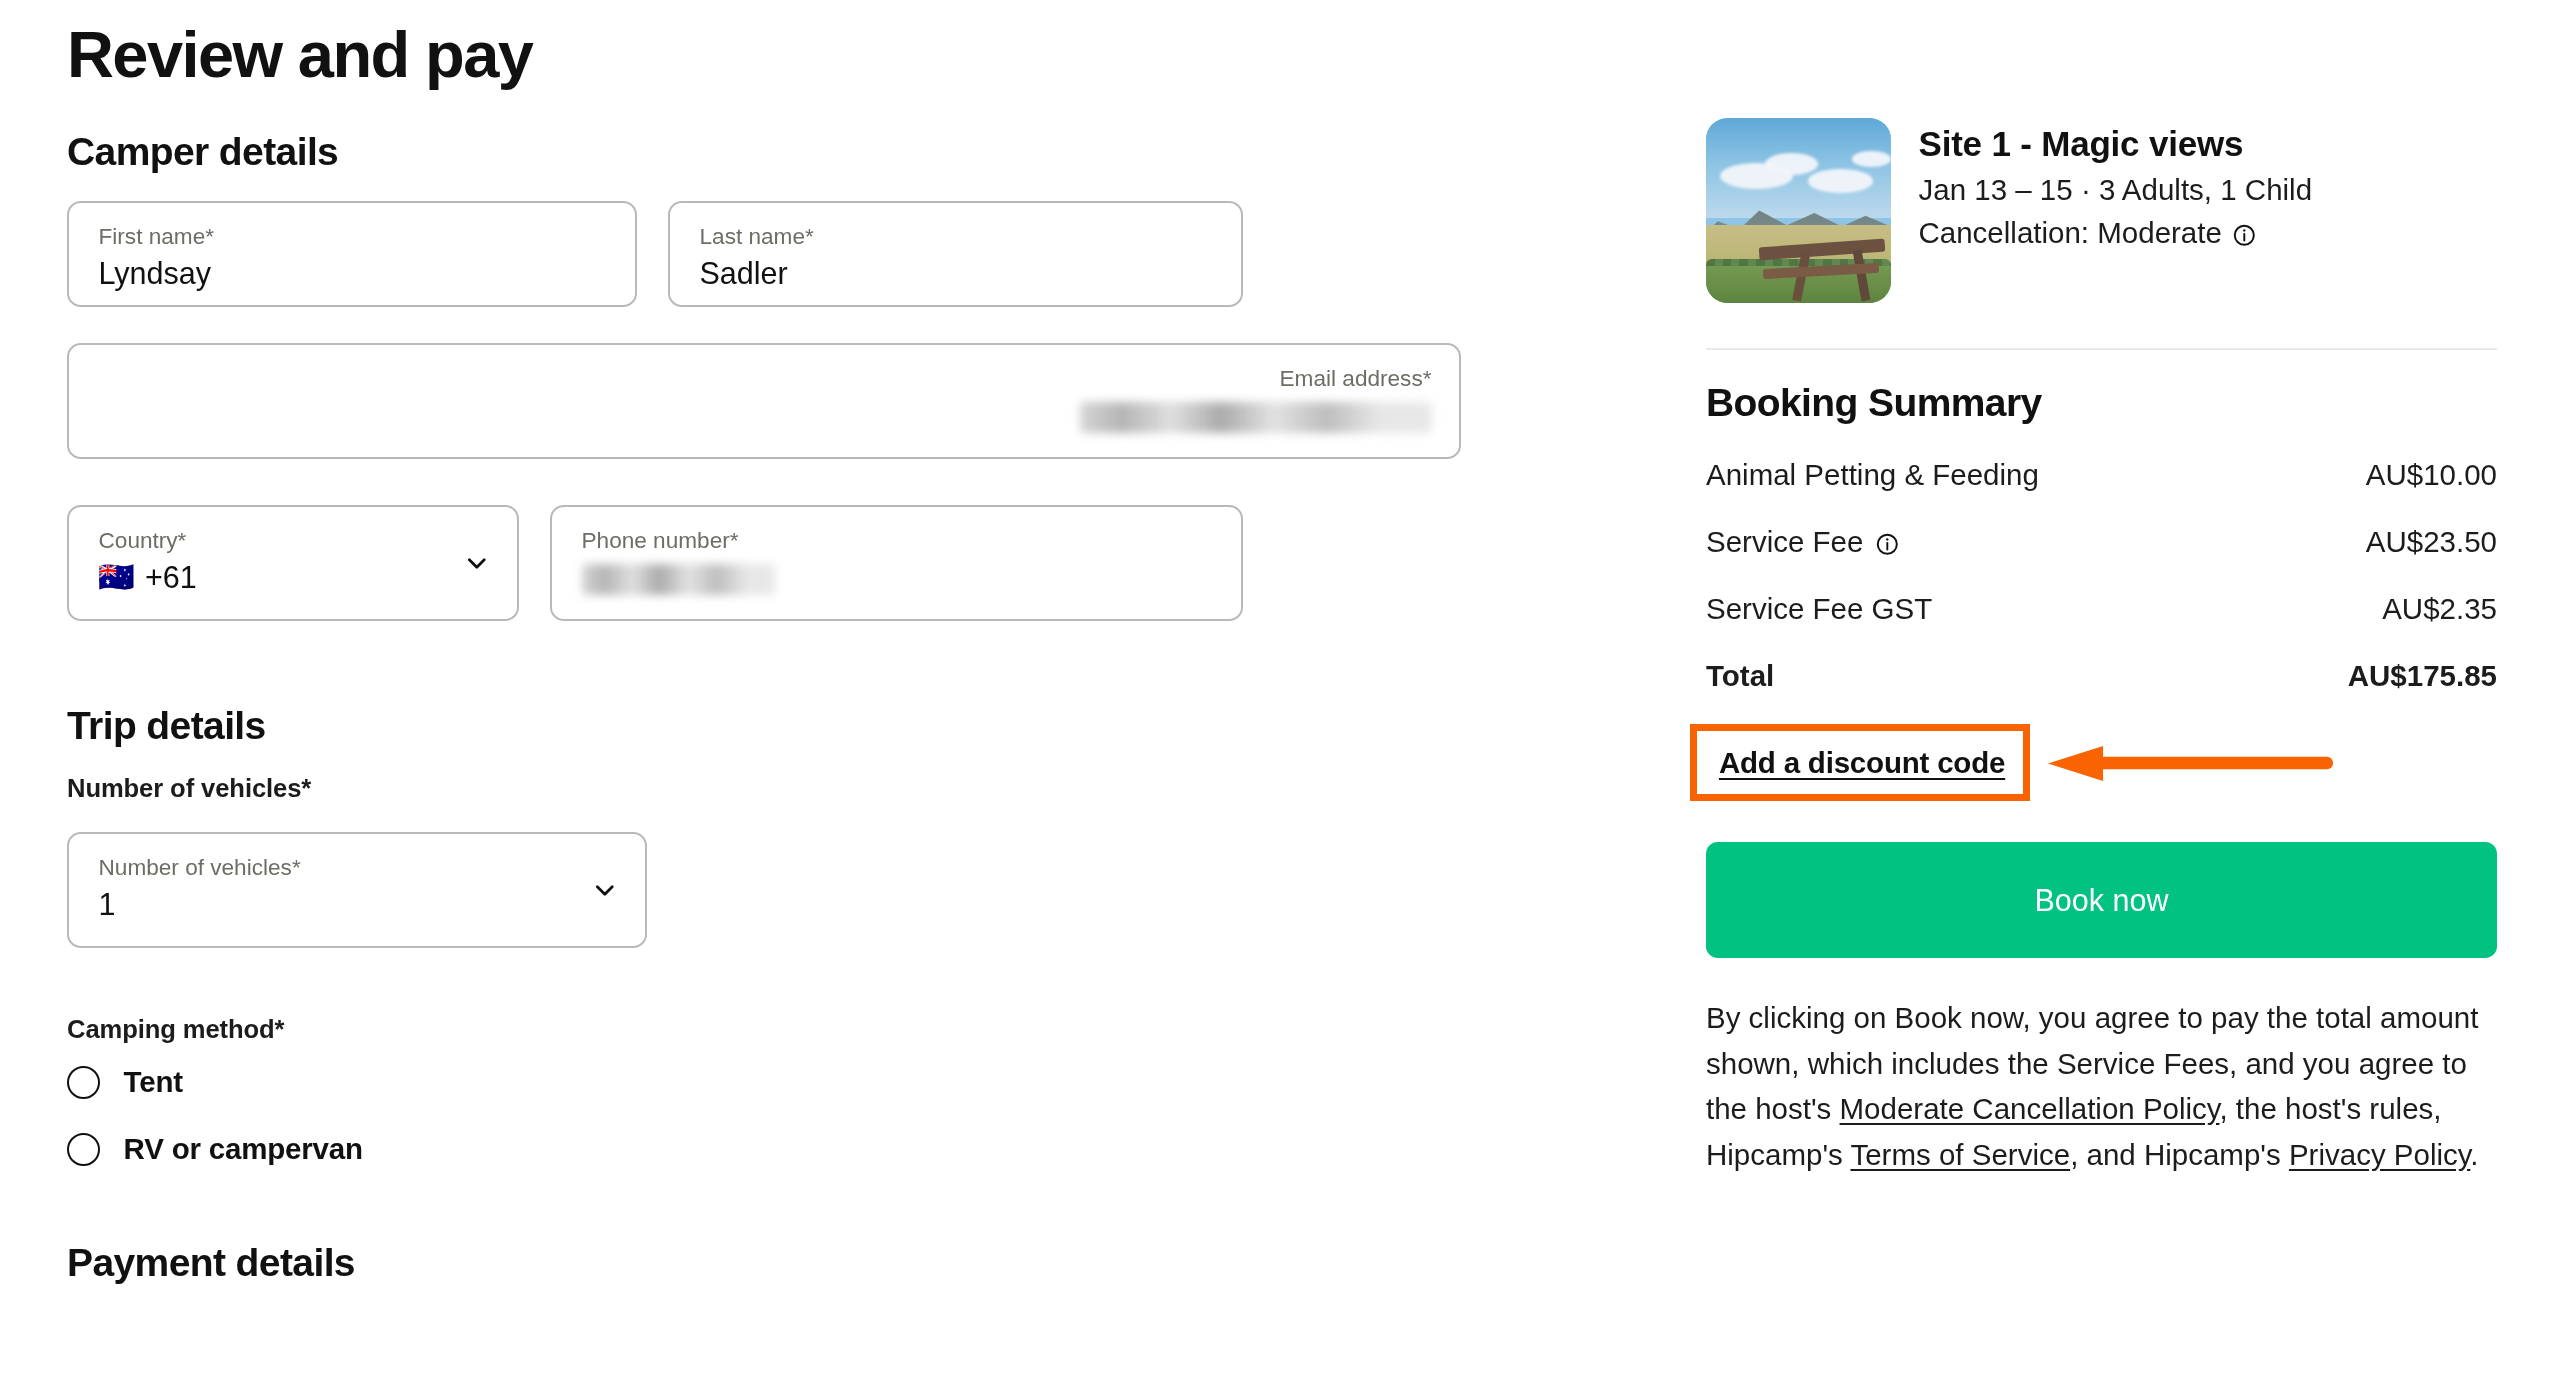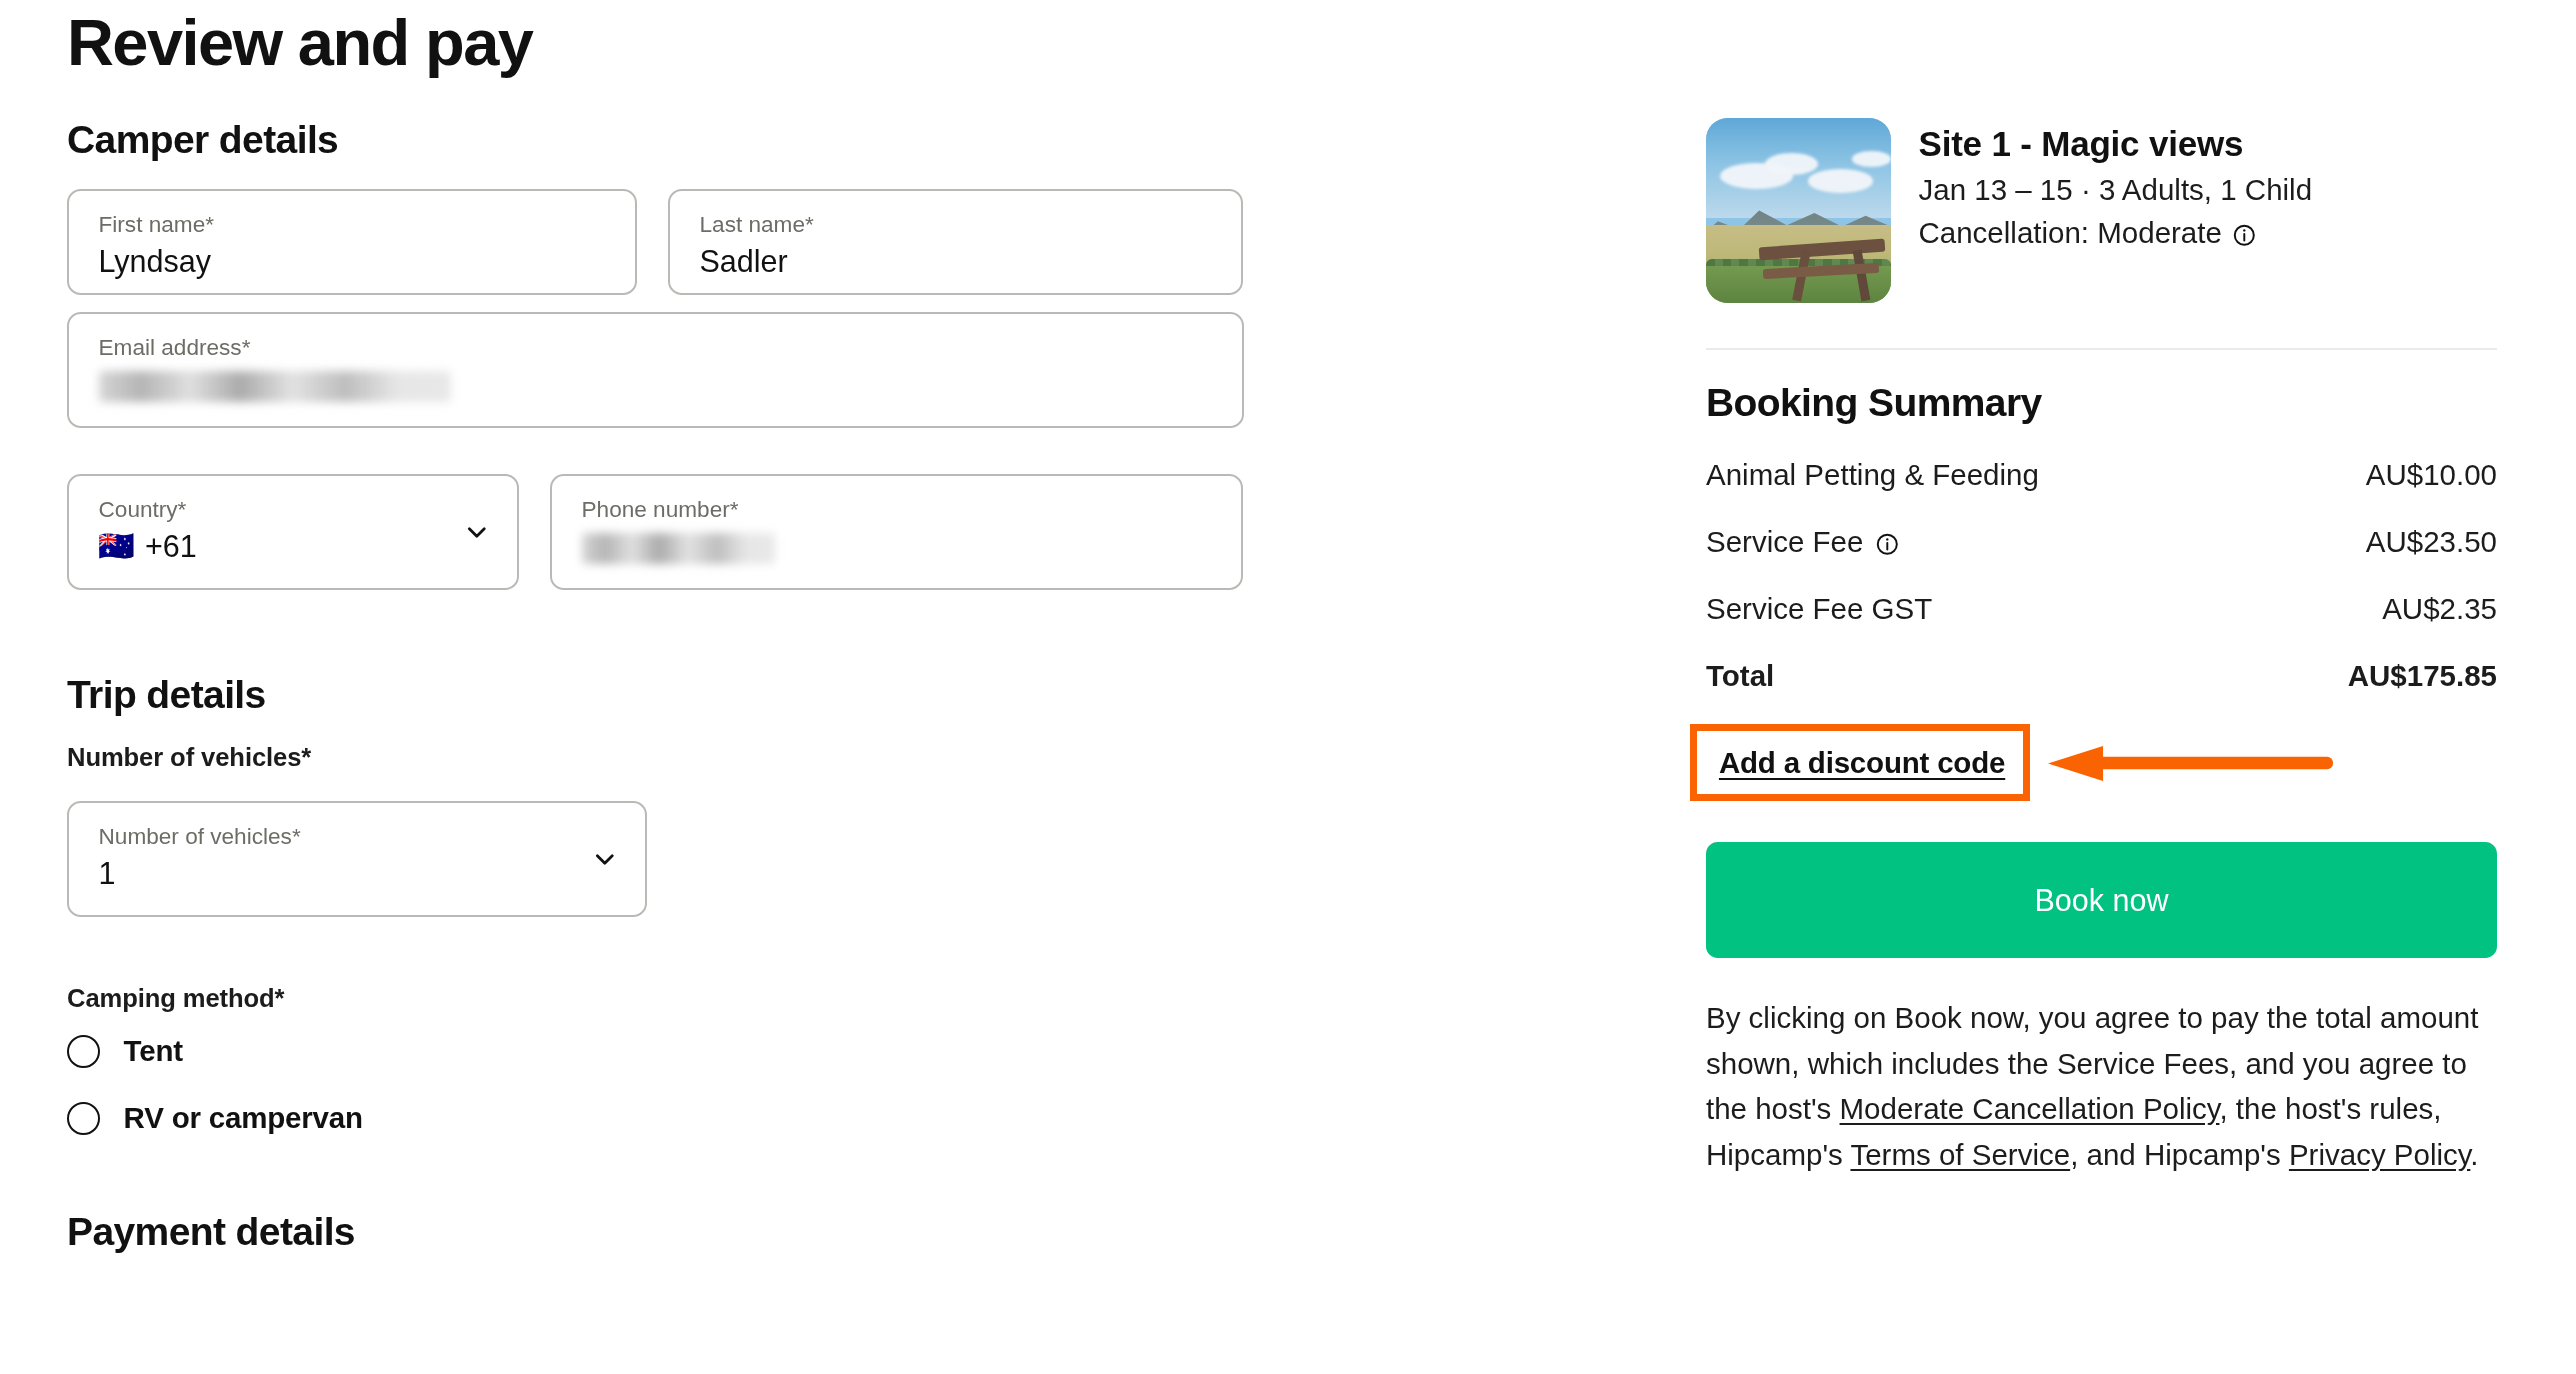--- a/index.html
+++ b/index.html
@@ -15,21 +15,21 @@
     position: relative;
     width: 2576px;
     height: 1375px;
     background: #fff;
   }
 
   
   .left-col {
     position: absolute;
     left: 67px;
-    top: 4px;
+    top: 16px;
     width: 1298px;
   }
   .page-title {
     font-size: 65px;
     font-weight: 700;
     letter-spacing: -1.6px;
     line-height: 1.0;
     margin-top: 5.9px;
     color: #111;
   }
@@ -264,21 +264,21 @@
       <div class="field" style="width:570px;">
         <div class="flabel">First name*</div>
         <div class="fvalue">Lyndsay</div>
       </div>
       <div class="field" style="width:575px;">
         <div class="flabel">Last name*</div>
         <div class="fvalue">Sadler</div>
       </div>
     </div>
 
-    <div class="field tall" style="width:1177px; margin-top:17px;">
+    <div class="field tall" style="width:1394px; margin-top:36px;text-align:right;">
       <div class="flabel">Email address*</div>
       <div class="redact" style="width:352px;"></div>
     </div>
 
     <div style="display:flex; gap:31px; margin-top:46px;">
       <div class="field tall" style="width:452px;">
         <div class="flabel">Country*</div>
         <div class="fvalue">
           <span style="font-size:29.5px;line-height:1;">🇦🇺</span>
           <span>+61</span>

